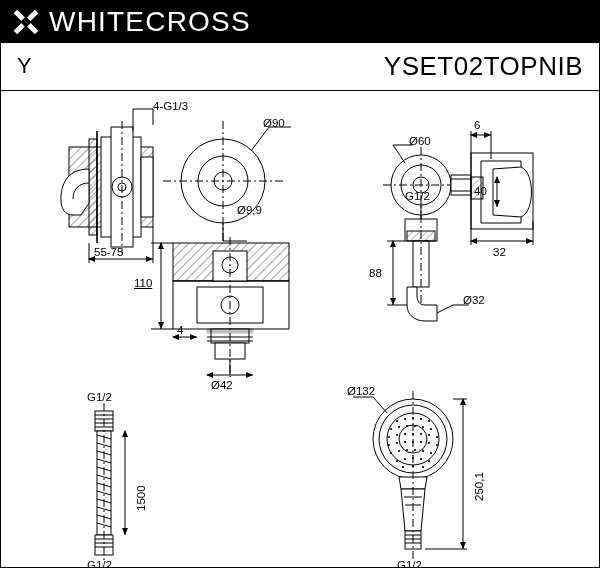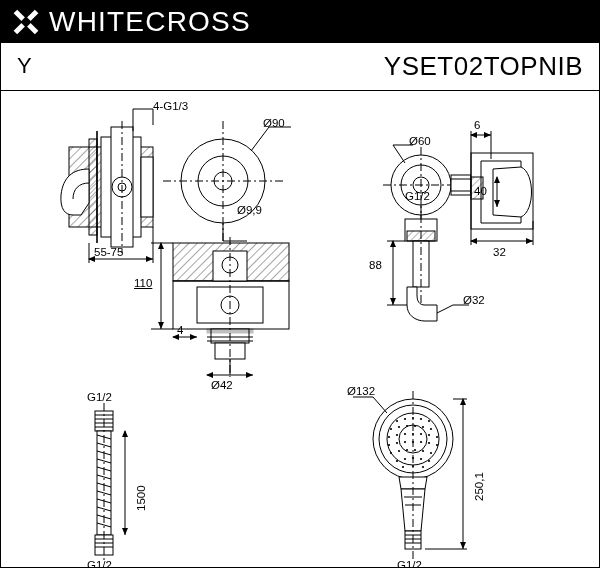--- a/index.html
+++ b/index.html
@@ -316,21 +316,21 @@
     <div class="lbl" style="left:262px;top:26px;">Ø90</div>
     <div class="lbl" style="left:236px;top:113px;">Ø9,9</div>
     <div class="lbl" style="left:93px;top:155px;">55-75</div>
 
     <div class="lbl" style="left:133px;top:186px;text-decoration:underline;">110</div>
     <div class="lbl" style="left:176px;top:233px;">4</div>
     <div class="lbl" style="left:210px;top:288px;">Ø42</div>
 
     <div class="lbl" style="left:382px;top:44px;margin-left:26px;">Ø60</div>
     <div class="lbl" style="left:404px;top:99px;">G1/2</div>
-    <div class="lbl" style="left:368px;top:168px;">88</div>
+    <div class="lbl" style="left:368px;top:176px;">88</div>
     <div class="lbl" style="left:462px;top:203px;">Ø32</div>
     <div class="lbl" style="left:473px;top:28px;">6</div>
     <div class="lbl" style="left:473px;top:94px;">40</div>
     <div class="lbl" style="left:492px;top:155px;">32</div>
 
     <div class="lbl" style="left:86px;top:300px;">G1/2</div>
     <div class="lbl v" style="left:134px;top:420px;">1500</div>
     <div class="lbl" style="left:86px;top:468px;">G1/2</div>
 
     <div class="lbl" style="left:346px;top:294px;">Ø132</div>

